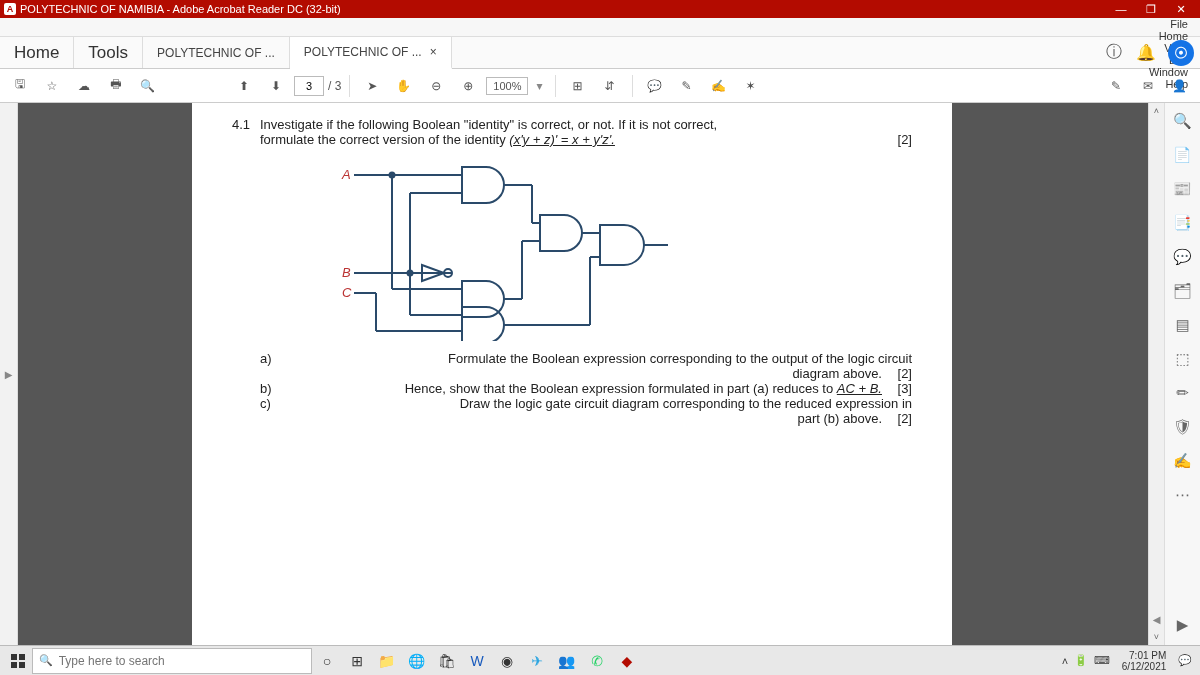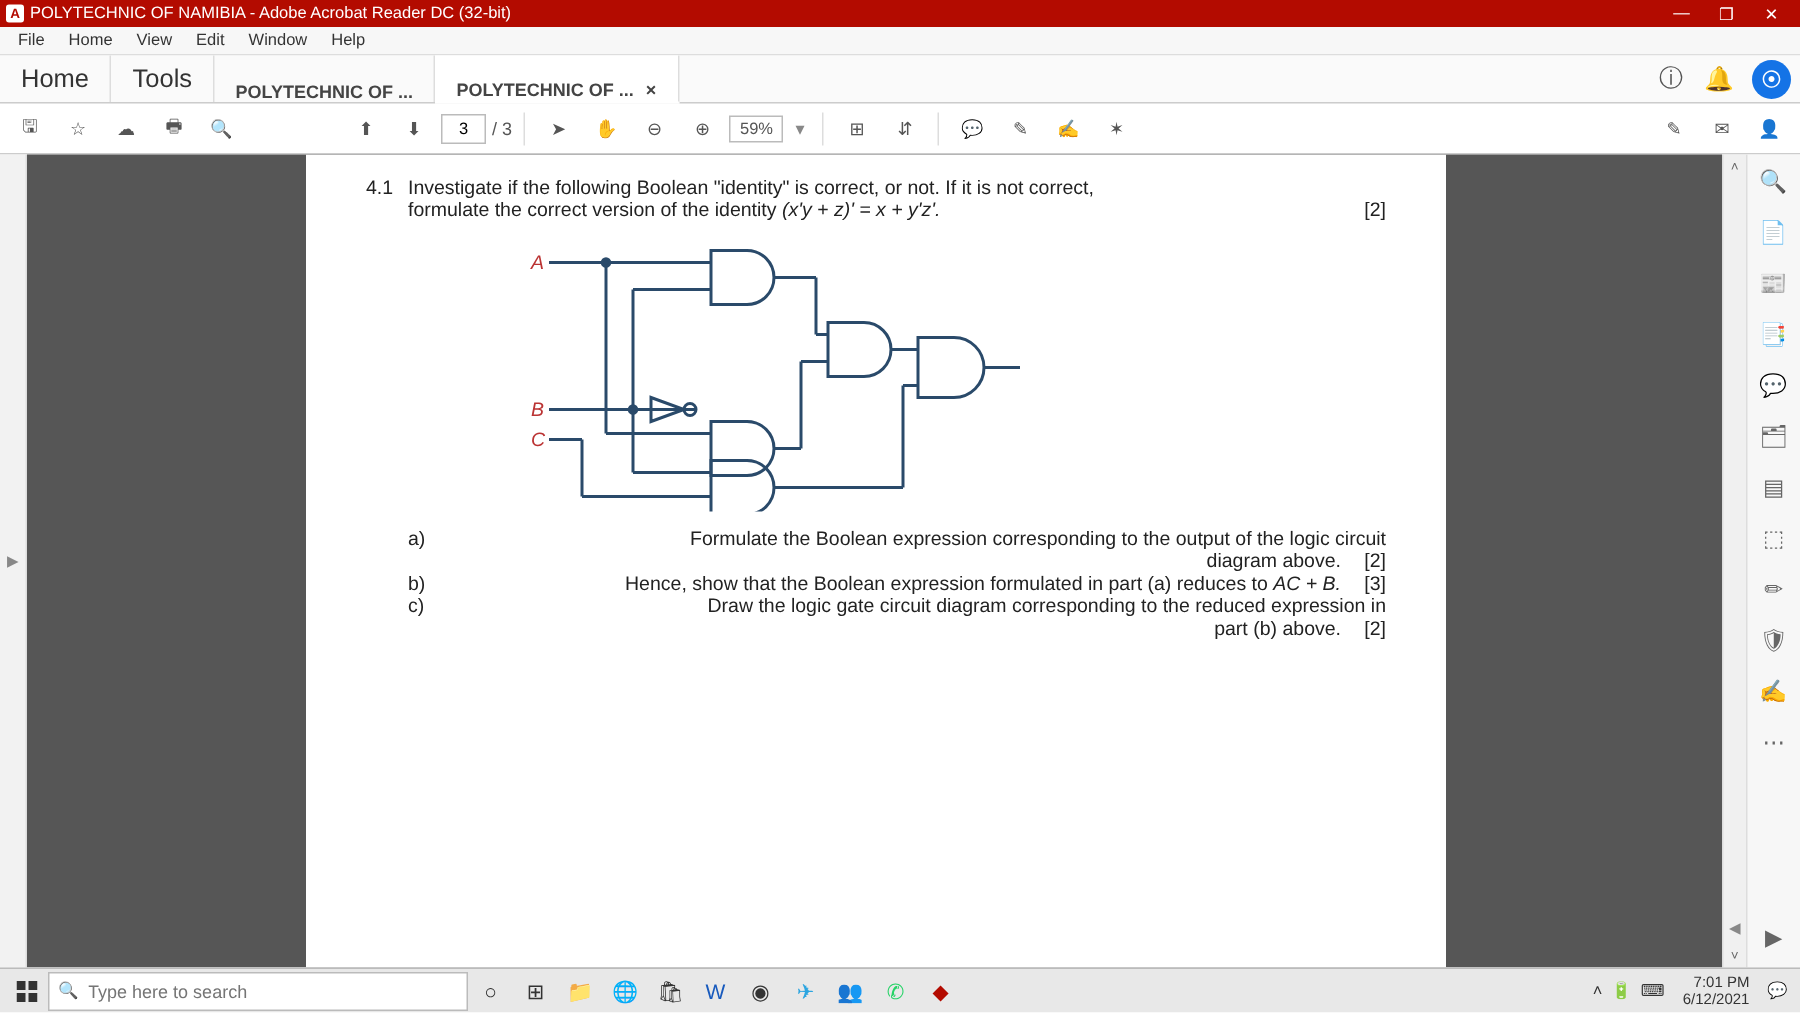--- a/index.html
+++ b/index.html
@@ -5,52 +5,52 @@
 * { margin: 0; padding: 0; box-sizing: border-box; font-family: "Segoe UI", Arial, sans-serif; }
 body { width: 1200px; height: 675px; overflow: hidden; background: #fff; position: relative; }
 
 
 .titlebar { height: 18px; background: #b30b00; display: flex; align-items: center; padding: 0 4px; color: #fff; font-size: 11px; }
 .titlebar .logo { width: 12px; height: 12px; background: #fff; border-radius: 2px; margin-right: 4px; display: inline-flex; align-items: center; justify-content: center; color: #b30b00; font-weight: bold; font-size: 9px; }
 .titlebar .title { flex: 1; }
 .titlebar .winbtn { width: 30px; text-align: center; cursor: pointer; }
 
 
-.menubar { height: 19px; background: #f7f7f7; display: flex; align-items: center; padding: 0 4px; font-size: 11px; color: #333; border-bottom: 1px solid #ddd; }
+.menubar { height: 19px; background: #f7f7f7; display: flex; align-items: flex-end; padding: 0 4px; font-size: 11px; color: #333; border-bottom: 1px solid #ddd; flex-direction: column; }
 .menubar .item { padding: 0 8px; cursor: pointer; }
 
 
 .tabsrow { height: 32px; background: #fafafa; display: flex; align-items: stretch; border-bottom: 1px solid #ccc; }
 .tabsrow .htab { padding: 0 14px; display: flex; align-items: center; font-size: 17px; color: #333; border-right: 1px solid #ddd; cursor: pointer; }
-.tabsrow .doctab { padding: 0 14px; display: flex; align-items: flex-end; font-size: 12px; color: #444; border-right: 1px solid #ddd; cursor: pointer; gap: 8px; font-weight: bold; }
+.tabsrow .doctab { padding: 0 14px; display: flex; align-items: center; font-size: 12px; color: #444; border-right: 1px solid #ddd; cursor: pointer; gap: 8px; }
 .tabsrow .doctab.active { background: #fff; border-bottom: 2px solid #fff; margin-bottom: -1px; }
 .tabsrow .spacer { flex: 1; }
 .tabsrow .ricon { width: 32px; display: flex; align-items: center; justify-content: center; color: #555; cursor: pointer; }
 .bell { color: #b30b00; }
 .signin { width: 26px; height: 26px; border-radius: 50%; background: #1473e6; color: #fff; display: flex; align-items: center; justify-content: center; margin: 3px 6px; font-size: 14px; }
 
 
 .toolbar { height: 34px; border-bottom: 1px solid #ccc; display: flex; align-items: center; padding: 0 6px; gap: 4px; font-size: 12px; color: #555; }
 .toolbar .tbtn { width: 28px; height: 28px; display: flex; align-items: center; justify-content: center; cursor: pointer; border-radius: 3px; }
 .toolbar .sep { width: 1px; height: 22px; background: #ddd; margin: 0 4px; }
 .toolbar .pagein { width: 30px; height: 20px; border: 1px solid #bbb; text-align: center; font-size: 11px; }
 .toolbar .zoomtxt { border: 1px solid #bbb; padding: 2px 6px; font-size: 11px; }
 .toolbar .pushgap { width: 60px; }
 
 
 .main { position: absolute; top: 103px; bottom: 30px; left: 0; right: 0; display: flex; }
 .leftrail { width: 18px; background: #f2f2f2; border-right: 1px solid #ddd; display: flex; align-items: center; justify-content: center; color: #888; font-size: 10px; cursor: pointer; }
 .docarea { flex: 1; background: #565656; overflow: hidden; position: relative; }
-.page { position: absolute; left: 186px; top: 0; width: 760px; height: 100%; background: #fff; padding: 14px 40px; font-family: Cambria, Georgia, serif; font-size: 13px; color: #222; }
+.page { position: absolute; left: 174px; top: 0; width: 760px; height: 100%; background: #fff; padding: 14px 40px; font-family: Cambria, Georgia, serif; font-size: 13px; color: #222; }
 .q { margin-bottom: 14px; }
 .qline { display: flex; }
 .qnum { width: 28px; flex-shrink: 0; }
 .qtext { flex: 1; }
 .mark { width: 30px; text-align: right; }
-.ital { font-style: italic; }
+.ital { font-style: italic; text-decoration: underline; }
 .subq { display: flex; margin-left: 28px; }
 .subq .lbl { width: 22px; }
 .subq .txt { flex: 1; text-align: right; }
 .circuit { margin: 6px 0 10px 100px; }
 
 .scrollbar { width: 16px; background: #f0f0f0; border-left: 1px solid #ddd; position: relative; }
 .scrollbar .up, .scrollbar .down { height: 16px; text-align: center; font-size: 9px; color: #666; line-height: 16px; cursor: pointer; }
 .scrollbar .down { position: absolute; bottom: 0; width: 100%; }
 .scrollbar .caret { position: absolute; bottom: 20px; width: 100%; text-align: center; font-size: 10px; color: #888; }
 
@@ -114,21 +114,21 @@
   <div class="pushgap"></div>
   <div class="tbtn">⬆</div>
   <div class="tbtn">⬇</div>
   <input class="pagein" value="3" style="">
   <span>/ 3</span>
   <div class="sep"></div>
   <div class="tbtn">➤</div>
   <div class="tbtn">✋</div>
   <div class="tbtn">⊖</div>
   <div class="tbtn">⊕</div>
-  <span class="zoomtxt">59%</span>
+  <span class="zoomtxt">100%</span>
   <span style="padding:0 4px;color:#888;">▾</span>
   <div class="sep"></div>
   <div class="tbtn">⊞</div>
   <div class="tbtn">⇵</div>
   <div class="sep"></div>
   <div class="tbtn">💬</div>
   <div class="tbtn">✎</div>
   <div class="tbtn">✍</div>
   <div class="tbtn">✶</div>
   <div class="spacer" style="flex:1"></div>

